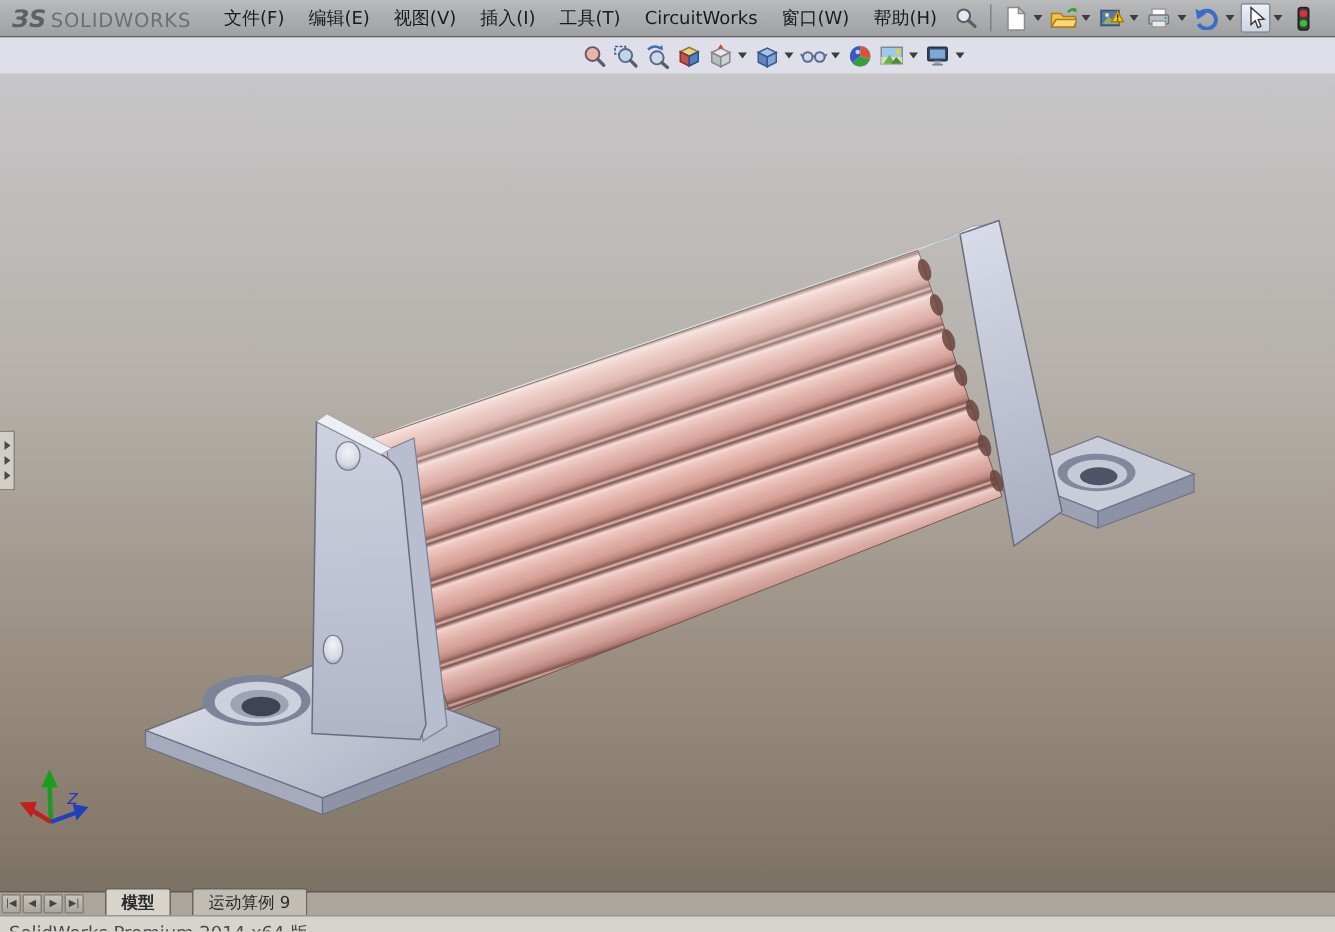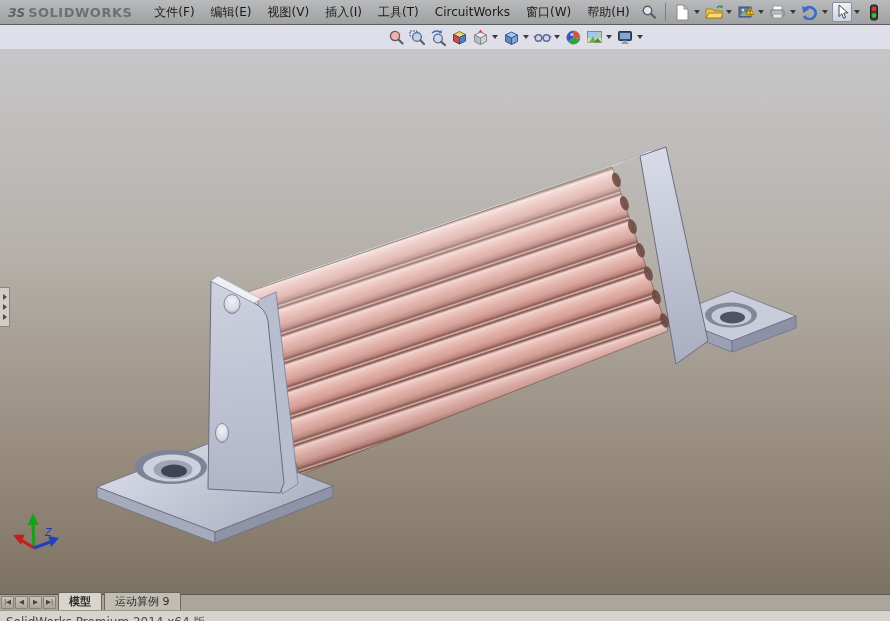--- a/index.html
+++ b/index.html
@@ -3,22 +3,22 @@
 <meta charset="utf-8">
 <style>
   html,body{margin:0;padding:0;}
   body{width:890px;height:621px;overflow:hidden;position:relative;
        font-family:"DejaVu Sans","Liberation Sans",sans-serif;background:#d7d4cd;}
   
   #menubar{position:absolute;left:0;top:0;width:890px;height:24px;
     background:linear-gradient(#b9babc,#9fa0a2);border-bottom:1px solid #5c5d5f;
     display:flex;align-items:center;font-size:12px;color:#1a1a1a;}
   #logo{display:flex;align-items:baseline;margin:0 14px 0 8px;white-space:nowrap;}
-  #logo .mark{font-style:italic;font-weight:bold;font-size:12px;color:#5f6063;margin-right:3px;}
-  #logo .brand{font-weight:bold;font-size:13px;letter-spacing:.5px;color:#6e6f72;}
+  #logo .mark{font-style:italic;font-weight:bold;font-size:16px;color:#5f6063;margin-right:3px;}
+  #logo .brand{font-weight:normal;font-size:13px;letter-spacing:.5px;color:#6e6f72;}
   .mi{padding:2px 8px;cursor:default;white-space:nowrap;}
   .tb{display:flex;align-items:center;}
   .tbtn{display:flex;align-items:center;justify-content:center;width:20px;height:20px;margin:0 1px;}
   .tbtn.pressed{border:1px solid #8890a0;background:linear-gradient(#eef1f6,#ccd4e4);border-radius:2px;box-sizing:border-box;}
   .dd{width:0;height:0;border-left:3px solid transparent;border-right:3px solid transparent;
       border-top:4px solid #3c3c3c;margin:0 3px 0 1px;}
   .vsep{width:1px;height:18px;background:#7e7f81;margin:0 5px;}
   
   #toolbar2{position:absolute;left:0;top:25px;width:890px;height:24px;background:#dfdfe9;
     display:flex;align-items:center;padding-left:386px;box-sizing:border-box;}
@@ -30,21 +30,21 @@
     border:1px solid #8a867e;border-left:none;display:flex;flex-direction:column;
     align-items:center;justify-content:center;gap:4px;}
   #splitter i{width:0;height:0;border-top:3px solid transparent;border-bottom:3px solid transparent;
     border-left:4px solid #4a4a4a;}
   
   #tabbar{position:absolute;left:0;top:594px;width:890px;height:16px;background:#aaa69e;
     border-top:1px solid #5f584e;display:flex;align-items:flex-end;box-sizing:border-box;font-size:11px;}
   .navbtn{width:13px;height:13px;margin:0 0 1px 1px;background:linear-gradient(#c8c4bc,#aba79f);
     border:1px solid #87837b;font-size:6.5px;line-height:11px;text-align:center;color:#444;
     box-sizing:border-box;border-radius:1px;white-space:nowrap;overflow:hidden;}
-  .tab{padding:1px 10px 1px;margin-left:2px;border:1px solid #6a645a;border-bottom:none;
+  .tab{padding:1px 10px 1px;margin-left:14px;border:1px solid #6a645a;border-bottom:none;
     background:#c1bdb5;color:#2a2a2a;white-space:nowrap;border-radius:2px 2px 0 0;}
   .tab.active{background:#d8d4cc;font-weight:bold;}
   
   #statusbar{position:absolute;left:0;top:610px;width:890px;height:11px;background:#d7d4cd;
     border-top:1px solid #9a968e;overflow:hidden;box-sizing:border-box;}
   #statusbar span{display:block;font-size:12px;color:#4a4a4a;padding:3px 0 0 6px;white-space:nowrap;}
   svg{display:block;}
 </style>
 </head>
 <body>

